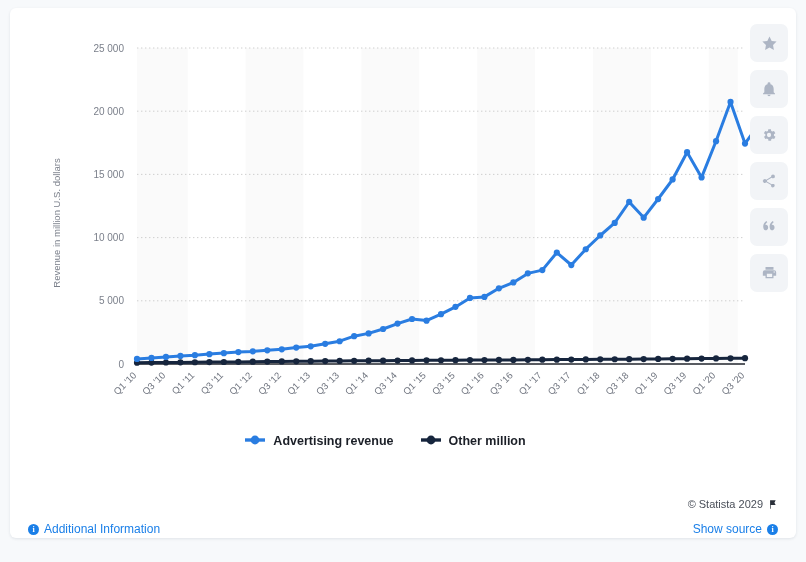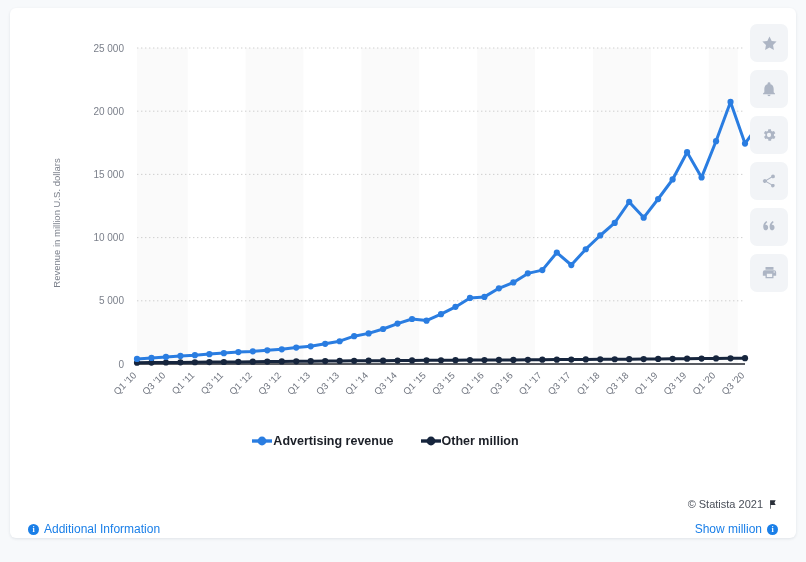--- a/index.html
+++ b/index.html
@@ -39,21 +39,21 @@
   .xlab { font-size: 9.5px; fill: #6f747f; font-family: "Liberation Sans", sans-serif; }
   .axistitle { font-size: 9.5px; fill: #7a7f8a; font-family: "Liberation Sans", sans-serif; }
   .band { fill: #fafafa; }
   .grid { stroke: #c9c9c9; stroke-width: .9; stroke-dasharray: 1.4 2.6; }
   .baseline { stroke: #20242c; stroke-width: 1.4; }
   
   #legend {
     position: absolute; left: 0; top: 426px; width: 750px;
     display: flex; justify-content: center; align-items: center; gap: 26px;
   }
-  .leg-item { display: flex; align-items: center; cursor: pointer; }
+  .leg-item { display: flex; align-items: flex-start; gap: 7px; cursor: pointer; }
   .leg-txt { font-size: 12.5px; color: #1b1f27; font-weight: bold; }
   
   #foot { position: absolute; left: 0; top: 490px; width: 786px; padding: 0 18px; }
   #copy { text-align: right; font-size: 11px; color: #4a4f59; display:flex; justify-content:flex-end; align-items:center; gap:5px; }
   #botrow { display: flex; justify-content: space-between; align-items: center; margin-top: 12px; }
   .bluelink { color: #1a7fe8; font-size: 12px; display: flex; align-items: center; gap: 5px; cursor: pointer; }
   .infoic { width: 11px; height: 11px; border-radius: 50%; background: #1a7fe8; color:#fff;
             font-size: 8px; font-weight: bold; display: inline-flex; align-items:center; justify-content:center;
             font-family: "Liberation Serif", serif; }
 </style>
@@ -257,29 +257,29 @@
     </div>
     <div class="rail-btn">
       <svg width="17" height="16" viewBox="0 0 24 24">
         <path d="M19 8H5a3 3 0 00-3 3v5h4v4h12v-4h4v-5a3 3 0 00-3-3zm-3 10H8v-5h8zm3-6.5a1 1 0 110-2 1 1 0 010 2zM18 3H6v4h12z"></path>
       </svg>
     </div>
   </div>
 
   <div id="foot">
     <div id="copy">
-      <span>© Statista 2021</span>
+      <span>© Statista 2029</span>
       <svg width="10" height="11" viewBox="0 0 24 24" fill="#2b303a">
         <path d="M5 2v20h1.6v-8.6h11.8L15.4 8l3-6z"></path>
       </svg>
     </div>
     <div id="botrow">
       <div class="bluelink">
         <span class="infoic">i</span>
         <span>Additional Information</span>
       </div>
       <div class="bluelink">
-        <span>Show million</span>
+        <span>Show source</span>
         <span class="infoic">i</span>
       </div>
     </div>
   </div>
 </div>
 
 </body></html>

